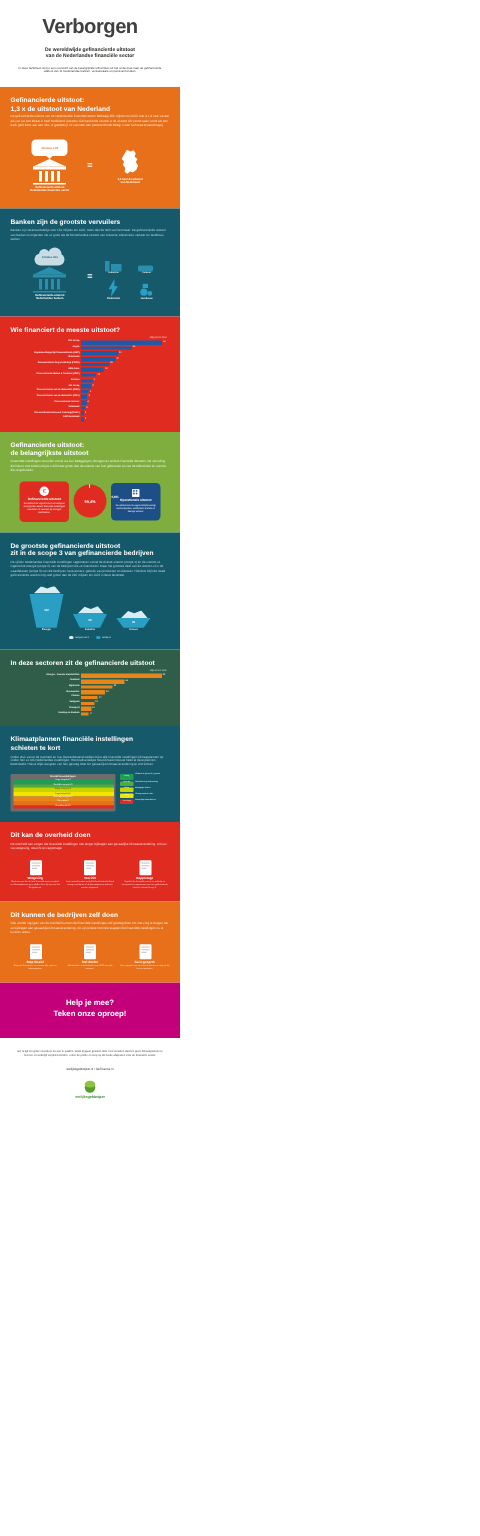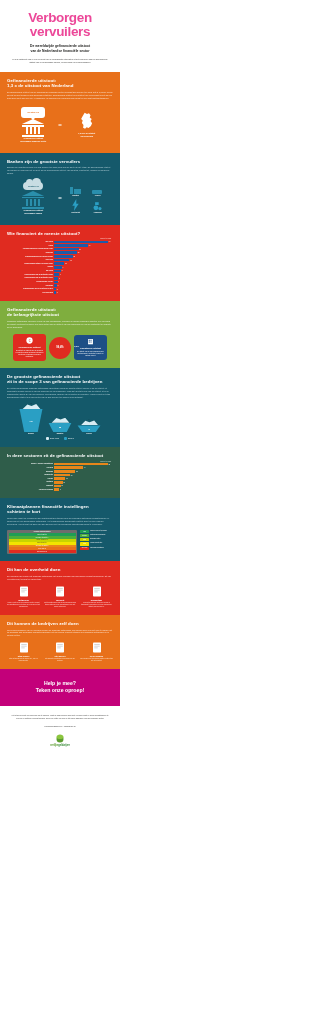--- a/index.html
+++ b/index.html
@@ -26,21 +26,21 @@
     line-height: 1.45;
     font-weight: normal;
   }
 
   
   .hero { background: #ffffff; padding: 11px 9px 8px 9px; text-align: center; }
   .hero h1 {
     font-size: 13.5px;
     line-height: 1.0;
     font-weight: bold;
-    color: #ec4899;
+    color: #404040;
     letter-spacing: -0.35px;
   }
   .hero h1 .l2 { display: block; }
   .hero .sub {
     margin-top: 6px;
     font-size: 3.35px;
     line-height: 1.35;
     font-weight: bold;
     color: #1d1d1b;
   }
@@ -252,21 +252,20 @@
   .logo-badge .lname em { font-style: normal; color: #3c8d3c; }
 </style>
 </head>
 <body>
 
 <div class="page">
 
   <section class="hero">
     <h1>
       <span>Verborgen</span>
-      <span class="l2">vervuilers</span>
     </h1>
     <div class="sub">
       <div>De wereldwijde gefinancierde uitstoot</div>
       <div>van de Nederlandse financiële sector</div>
     </div>
     <p class="intro">In deze factsheet vind je een overzicht van de belangrijkste uitkomsten uit het onderzoek naar de gefinancierde uitstoot van 11 Nederlandse banken, verzekeraars en pensioenfondsen.</p>
   </section>
 
   <section class="sec s-orange">
     <h2>

